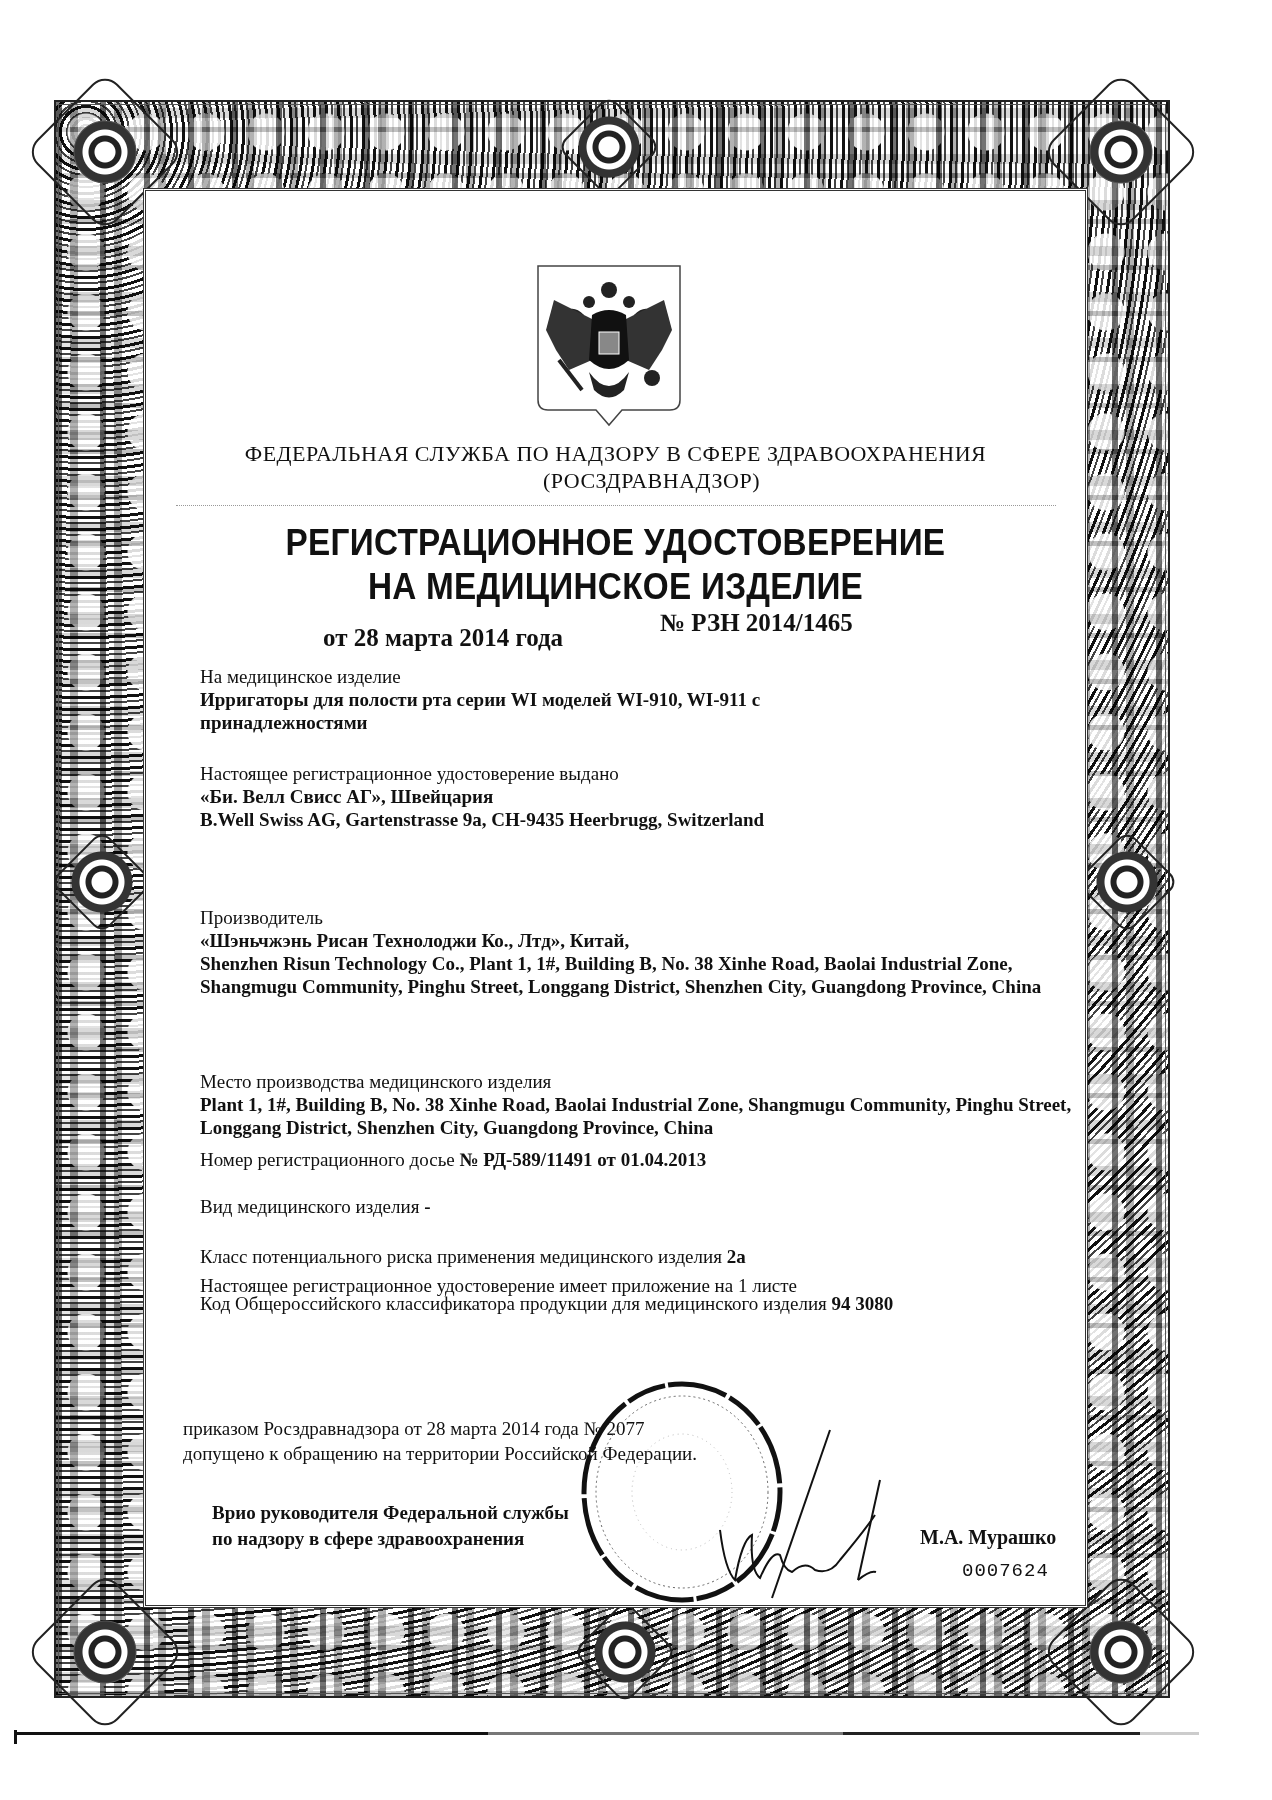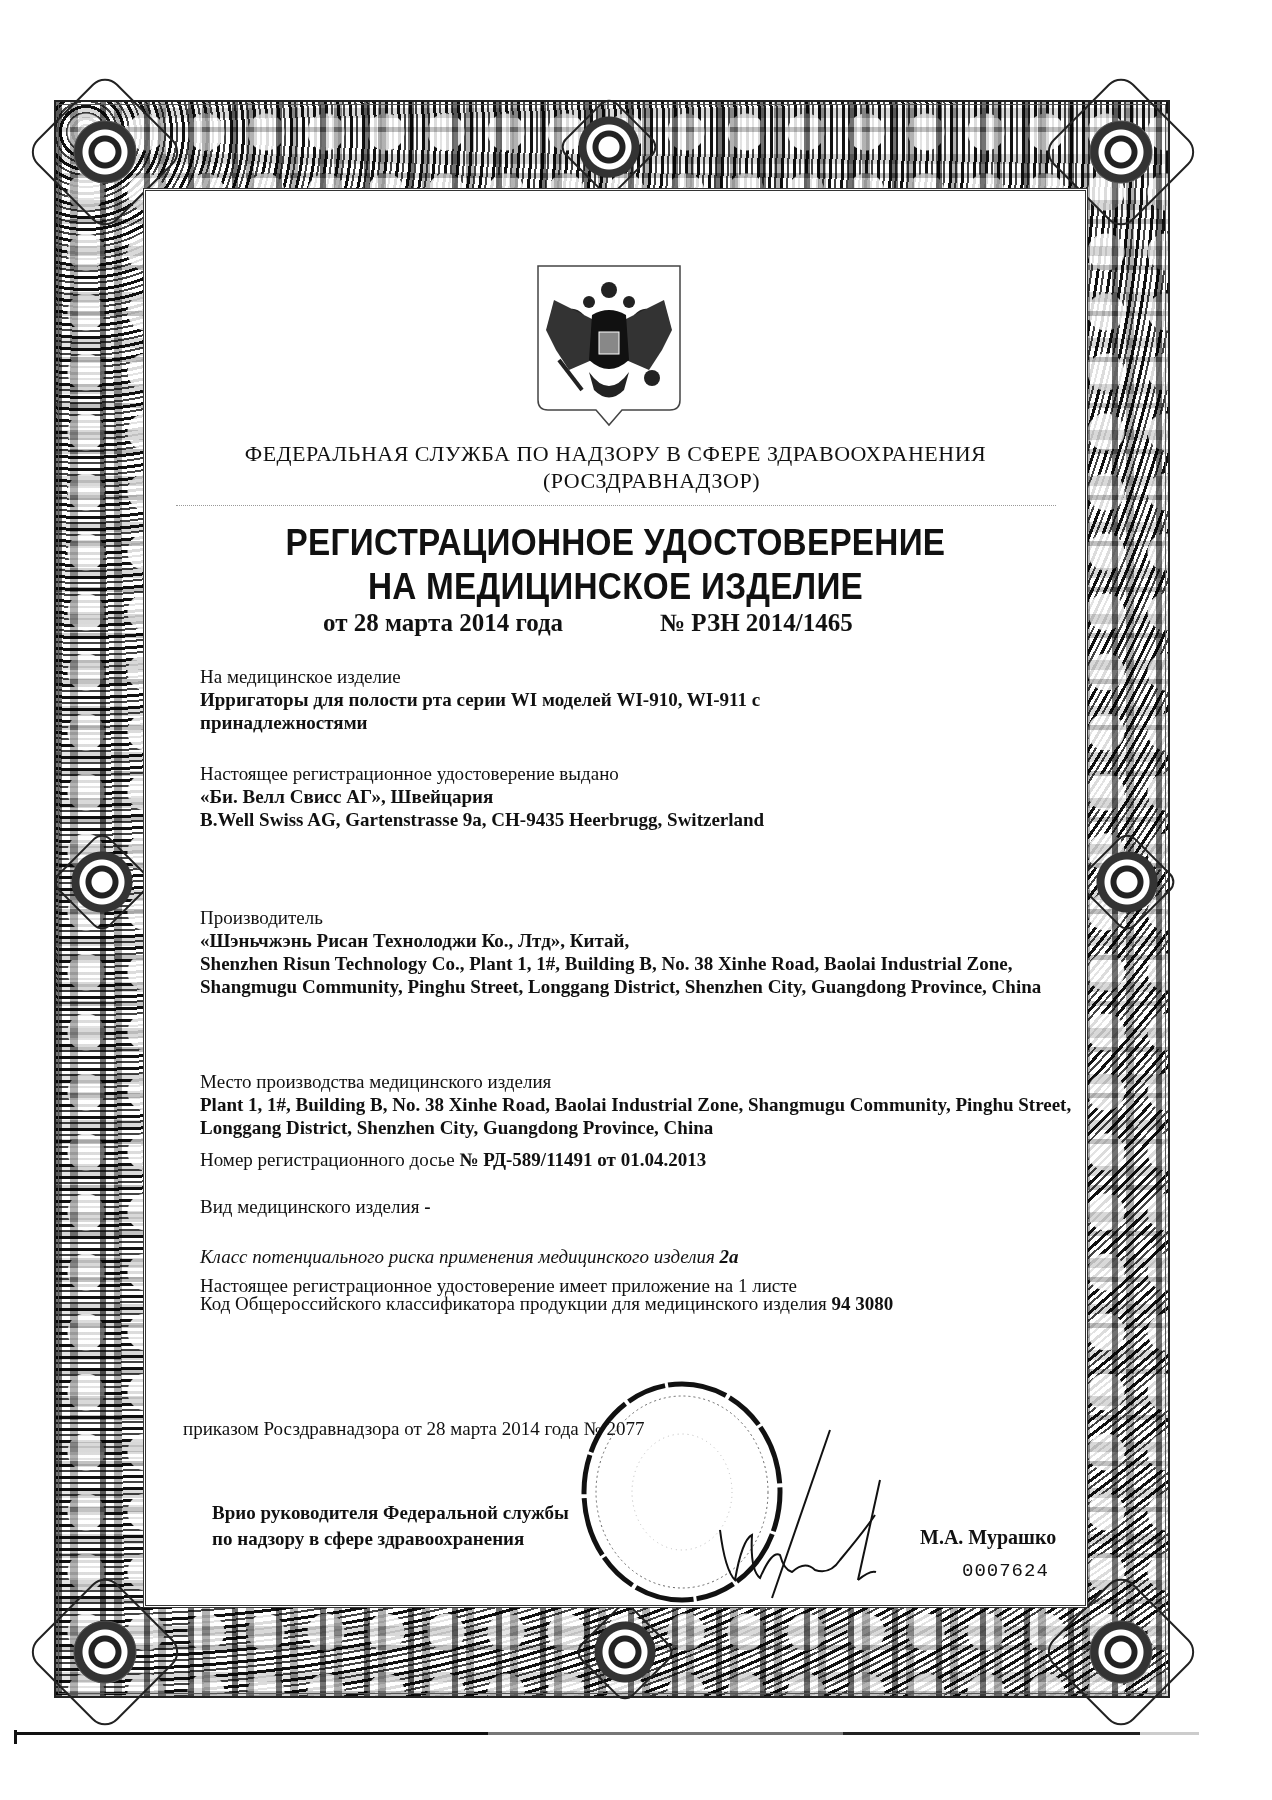--- a/index.html
+++ b/index.html
@@ -64,21 +64,21 @@
       border-top: 1px dotted #999;
     }
     .title {
       position: absolute; left: 143px; width: 945px; text-align: center;
       font-family: "Liberation Sans", sans-serif; font-weight: bold; font-size: 37px; letter-spacing: 0.3px;
       transform: scaleX(0.9);
     }
     .title1 { top: 522px; }
     .title2 { top: 566px; }
     .title-date {
-      position: absolute; top: 609px; left: 323px;
+      position: absolute; top: 624px; left: 323px;
       font-family: "Liberation Serif", serif; font-weight: bold; font-size: 25px;
     }
     .title-number {
       position: absolute; top: 609px; left: 660px;
       font-family: "Liberation Serif", serif; font-weight: bold; font-size: 25px;
     }
 
     .body-text {
       position: absolute; left: 200px; width: 880px;
       font-family: "Liberation Serif", serif; font-size: 19px; line-height: 23px;
@@ -86,21 +86,21 @@
     .body-text .lbl { display: block; }
     .body-text .val { display: block; font-weight: bold; }
     .inline-val { font-weight: bold; }
 
     .sec-device { top: 665px; }
     .sec-issued { top: 762px; }
     .sec-manuf { top: 862px; margin-top: 44px; }
     .sec-place { top: 1022px; margin-top: 48px; }
     .row-dossier { top: 1148px; }
     .row-kind { top: 1195px; }
-    .row-class { top: 1245px; font-style: italic; }
+    .row-class { top: 1245px; }
     .row-code { top: 1292px; }
     .row-annex { top: 1274px; }
 
     .order-text {
       position: absolute; left: 183px; top: 1416px; width: 700px;
       font-family: "Liberation Serif", serif; font-size: 19px; line-height: 25px;
     }
     .signer-title {
       position: absolute; left: 212px; top: 1500px; width: 500px;
       font-family: "Liberation Serif", serif; font-weight: bold; font-size: 19px; line-height: 26px;
@@ -217,20 +217,21 @@
   <span>Код Общероссийского классификатора продукции для медицинского изделия</span>
   <span class="inline-val">94 3080</span>
 </div>
 
 <div class="body-text row-annex">
   <span>Настоящее регистрационное удостоверение имеет приложение на 1 листе</span>
 </div>
 
 <div class="order-text">
   <div>приказом Росздравнадзора от 28 марта 2014 года № 2077</div>
+  <div>допущено к обращению на территории Российской Федерации.</div>
 </div>
 
 <div class="signer-title">
   <div>Врио руководителя Федеральной службы</div>
   <div>по надзору в сфере здравоохранения</div>
 </div>
 
 <svg class="stamp" viewBox="0 0 205 225">
   <ellipse cx="102" cy="112" rx="98" ry="108" fill="none" stroke="#111" stroke-width="5" stroke-dasharray="40 3 60 4"></ellipse>
   <ellipse cx="102" cy="112" rx="86" ry="96" fill="none" stroke="#666" stroke-width="1" stroke-dasharray="2 3"></ellipse>

